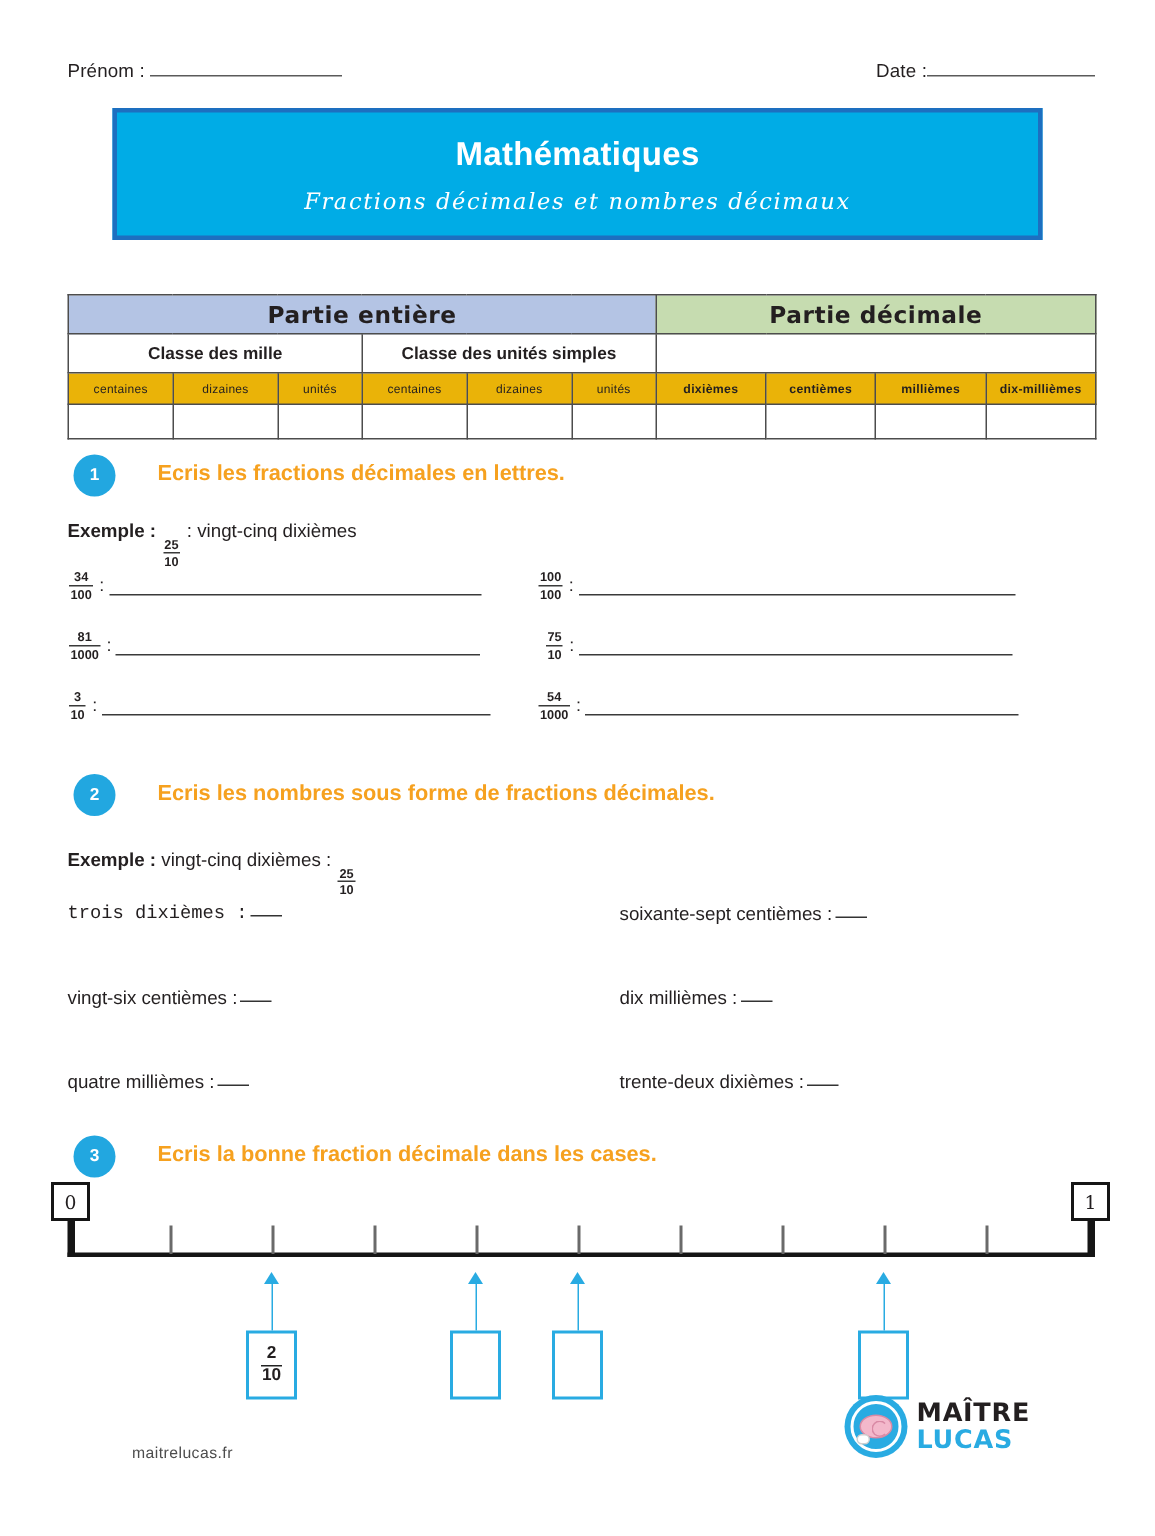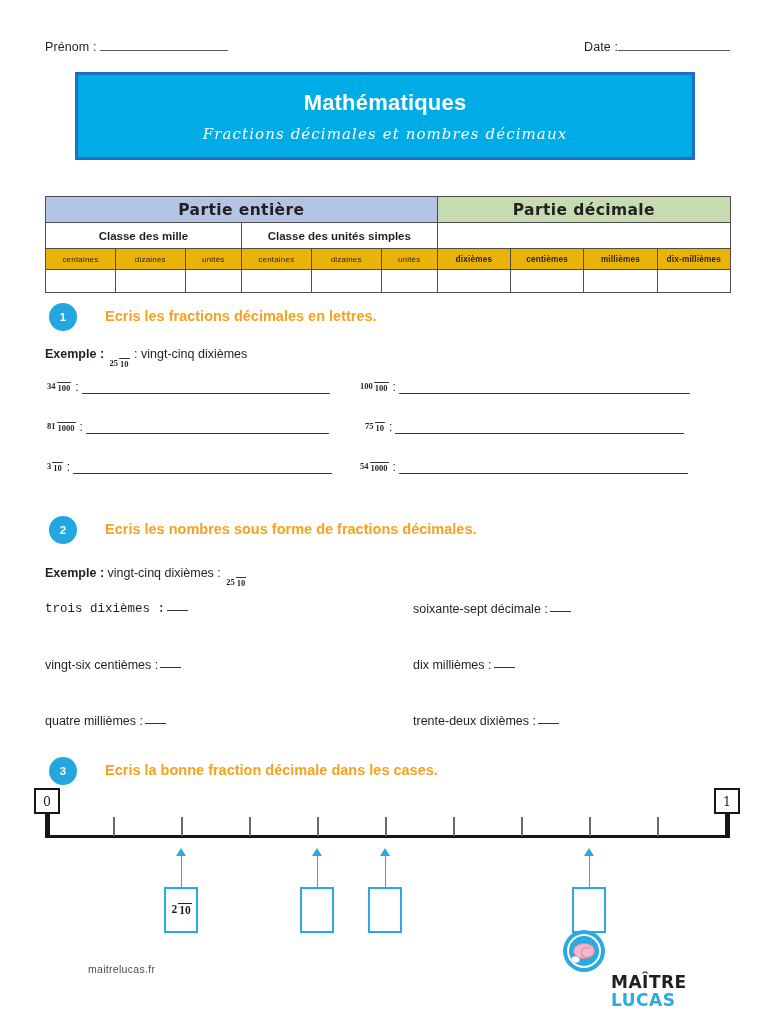--- a/index.html
+++ b/index.html
@@ -69,23 +69,23 @@
     position: absolute; left: 56px; top: 5px;
     color: #f6a11f; font-size: 14.5px; font-weight: bold; white-space: nowrap;
   }
 
   
   .exline { position: absolute; font-size: 12.5px; white-space: nowrap; }
   .exline b { font-weight: bold; }
 
   
   .frac {
-    display: inline-flex; flex-direction: row; align-items: center;
+    display: inline-flex; flex-direction: column; align-items: center;
     vertical-align: -0.62em; line-height: 1; margin: 0 1px;
-    font-family: Liberation Serif, serif; font-weight: bold;
+    font-family: Liberation Sans, sans-serif; font-weight: bold;
   }
   .frac .num { font-size: 8.5px; padding: 0 1px 1px; }
   .frac .den { font-size: 8.5px; padding: 1px 1px 0; border-top: 1.1px solid #3a3a3a; }
 
   
   .fr-item { position: absolute; display: flex; align-items: center; }
   .fr-colon { font-size: 12px; margin: 0 3px 0 3px; }
   .fr-blank { border-bottom: 1.2px solid #3a3a3a; height: 13px; }
 
   
@@ -151,21 +151,20 @@
   }
   .mouse {
     position: absolute; left: 2px; bottom: 3px; width: 9px; height: 7px;
     background: #ffffff; border-radius: 4px 4px 4px 4px; border: 1px solid #cfcfcf;
   }
   .logo-text { position: absolute; left: 48px; top: 6px; }
   .logo-maitre {
     font-size: 17px; font-weight: bold; color: #231f20;
     letter-spacing: .5px; line-height: 17px;
     font-family: "DejaVu Sans", sans-serif;
-    margin-top: 40px;
   }
   .logo-lucas {
     font-size: 17px; font-weight: bold; color: #29abe2;
     letter-spacing: .5px; line-height: 18px;
     font-family: "DejaVu Sans", sans-serif;
   }
 </style>
 </head>
 <body>
 
@@ -304,21 +303,21 @@
   <div class="exline" style="left:45px; top:566px;">
     <b>Exemple :</b>
     <span>vingt-cinq dixièmes :</span>
     <span class="frac">
       <span class="num">25</span>
       <span class="den">10</span>
     </span>
   </div>
 
   <div class="e2" style="left:45px; top:602px;font-family:Liberation Mono, monospace;"><span>trois dixièmes :</span><span class="ans"></span></div>
-  <div class="e2" style="left:413px; top:602px;"><span>soixante-sept décimale :</span><span class="ans"></span></div>
+  <div class="e2" style="left:413px; top:602px;"><span>soixante-sept centièmes :</span><span class="ans"></span></div>
   <div class="e2" style="left:45px; top:658px;"><span>vingt-six centièmes :</span><span class="ans"></span></div>
   <div class="e2" style="left:413px; top:658px;"><span>dix millièmes :</span><span class="ans"></span></div>
   <div class="e2" style="left:45px; top:714px;"><span>quatre millièmes :</span><span class="ans"></span></div>
   <div class="e2" style="left:413px; top:714px;"><span>trente-deux dixièmes :</span><span class="ans"></span></div>
 
   <div class="exheader" style="left:49px; top:757px;">
     <div class="exnum">3</div>
     <div class="extitle">Ecris la bonne fraction décimale dans les cases.</div>
   </div>
 

